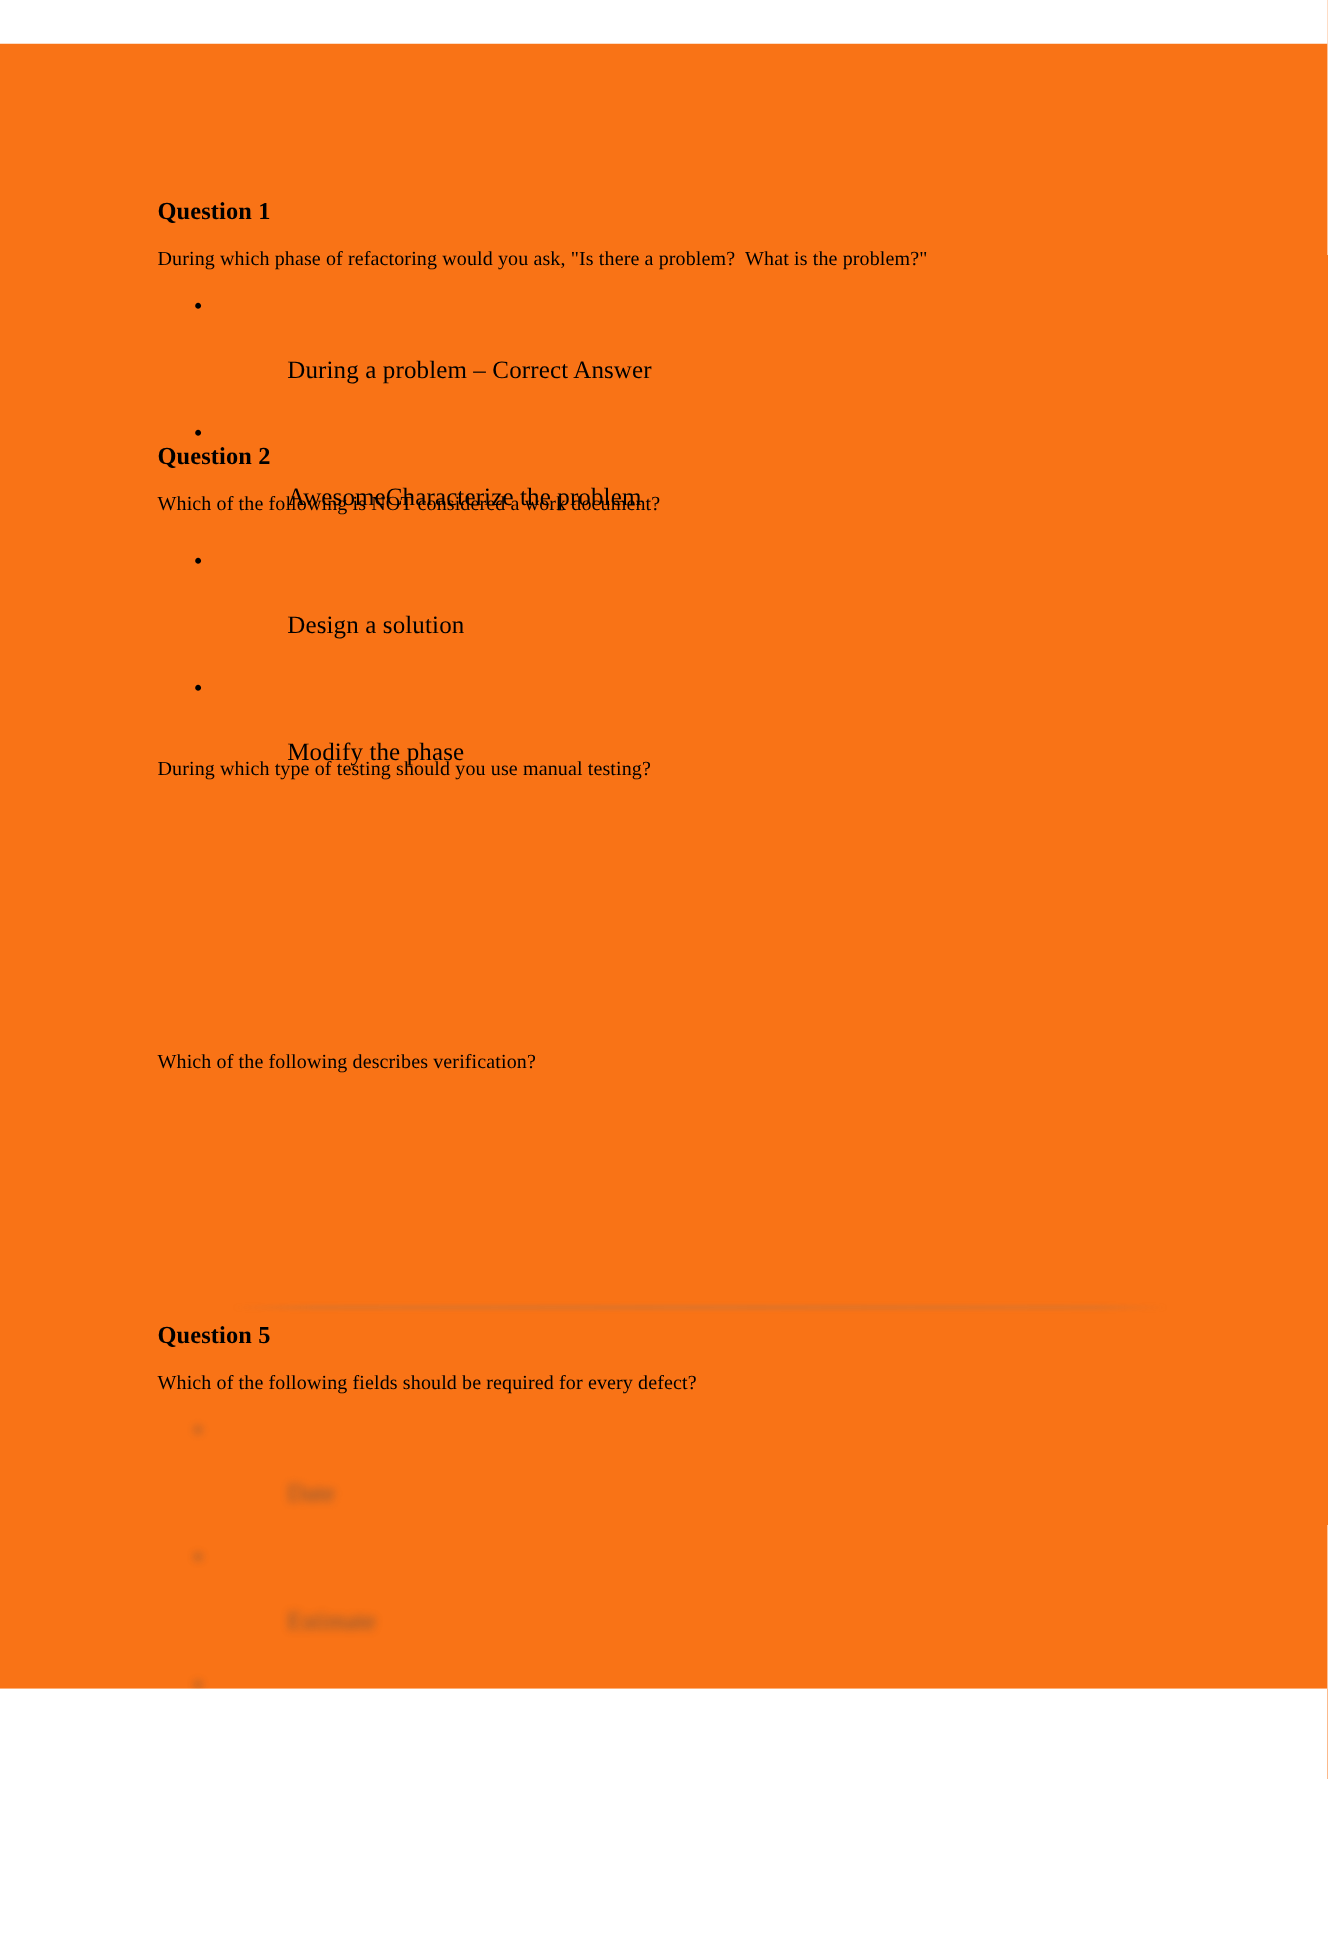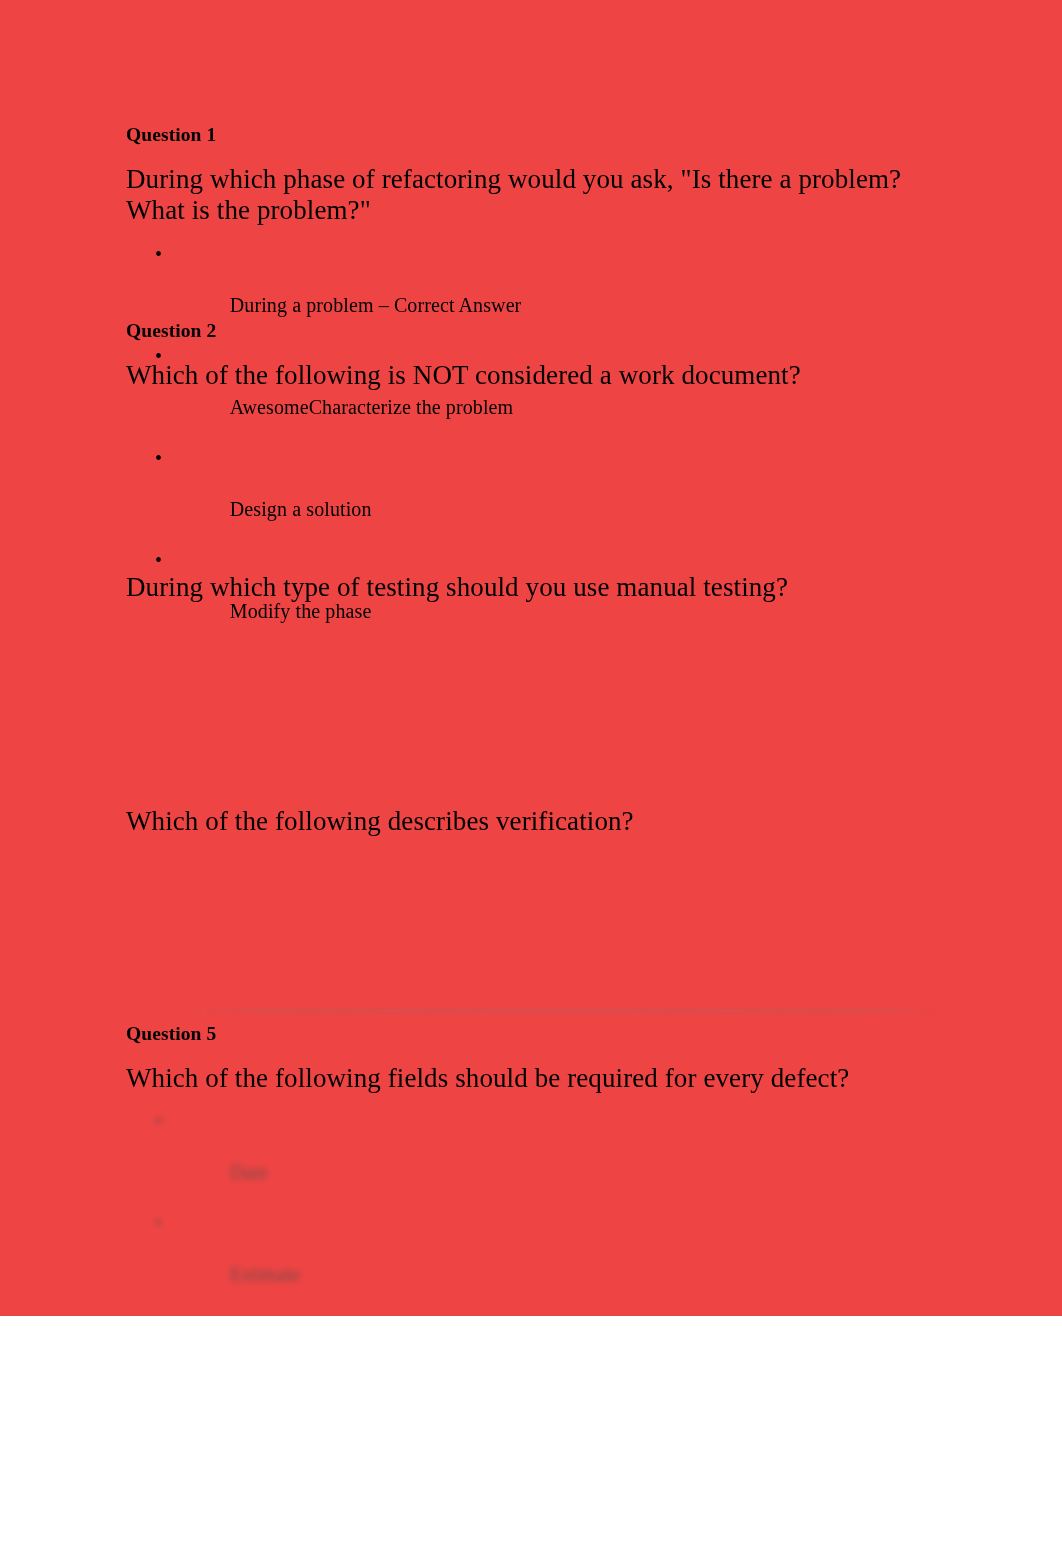--- a/index.html
+++ b/index.html
@@ -9,35 +9,36 @@
   }
   body {
     font-family: "Liberation Serif", "DejaVu Serif", serif;
     color: #000000;
     -webkit-font-smoothing: antialiased;
   }
   .page {
     position: relative;
     width: 1062px;
     height: 1316px;
-    background: #ef4444;
+    background: #f97316;
     overflow: hidden;
+    margin-top: 35px;
   }
 
   
   .q-heading {
     font-size: 19.5px;
     font-weight: bold;
     line-height: 1.15;
     letter-spacing: 0.1px;
   }
 
   
   .q-stem {
-    font-size: 27px;
+    font-size: 16px;
     line-height: 1.15;
     letter-spacing: 0.1px;
     white-space: pre-wrap;
   }
 
   
   ul.options {
     list-style: none;
     margin: 0;
     padding: 0;

